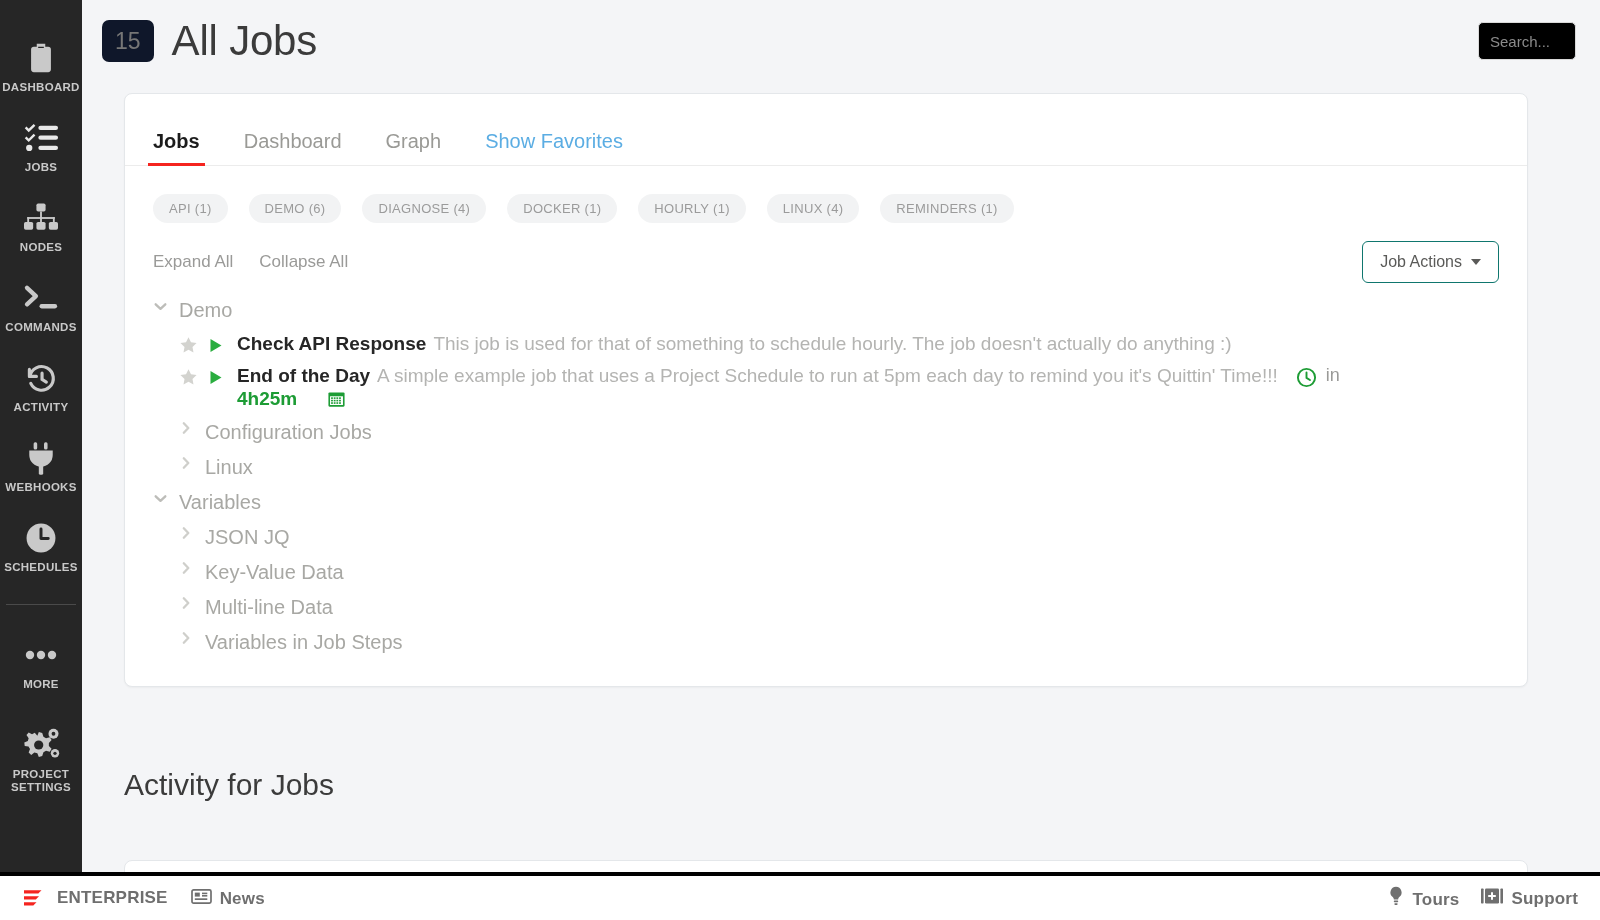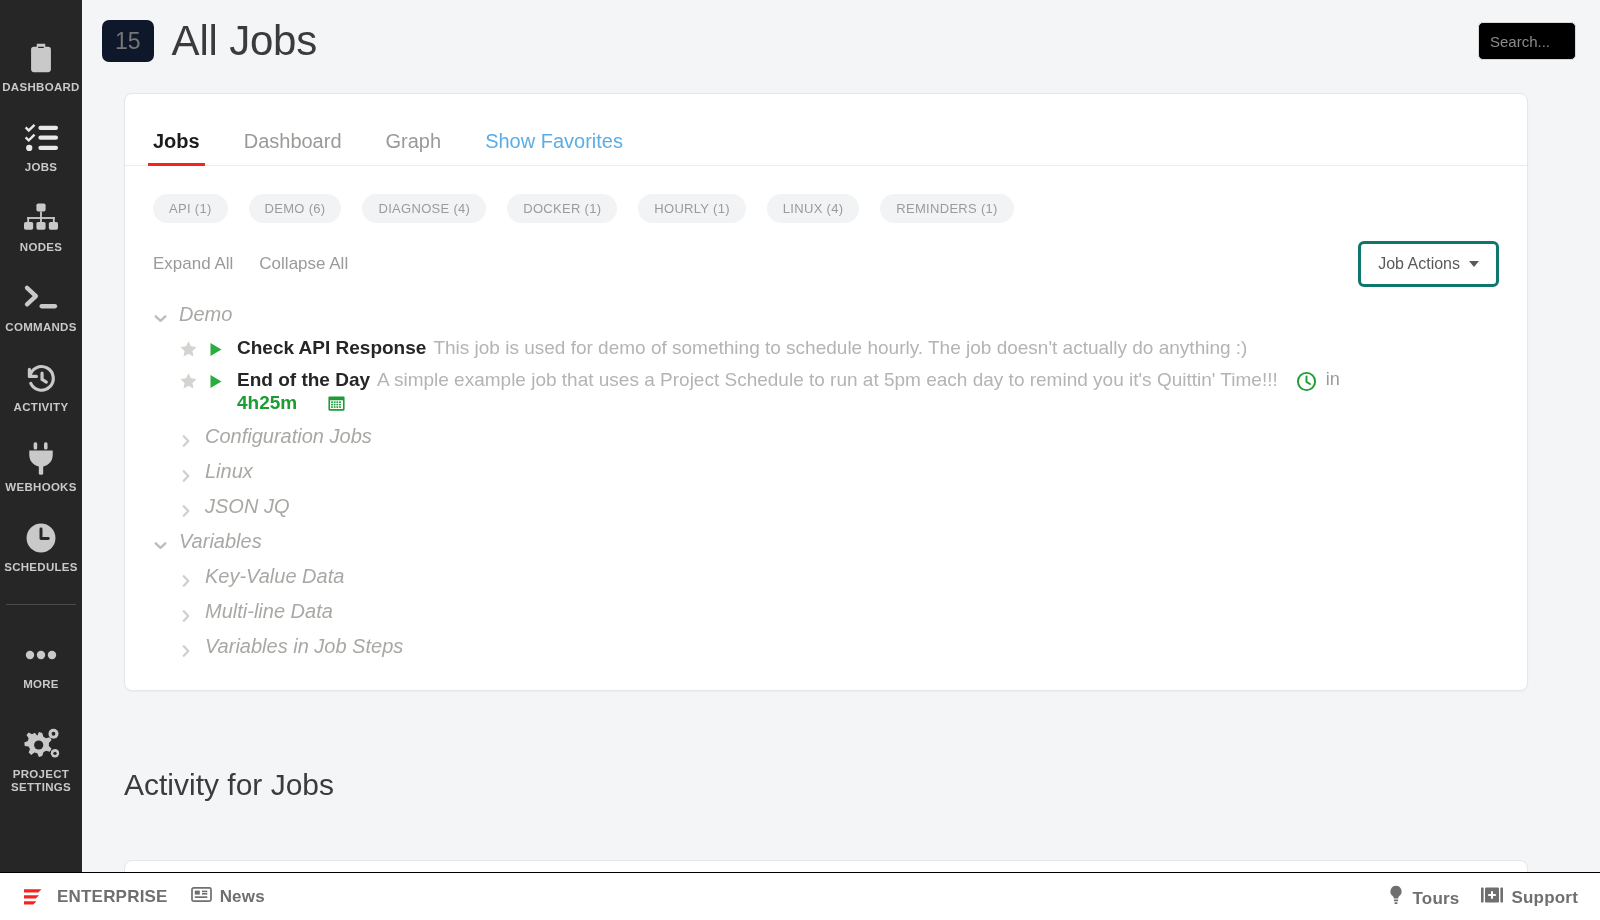--- a/index.html
+++ b/index.html
@@ -138,44 +138,43 @@
   .toolbar {
     display: flex; align-items: center;
     padding: 18px 28px 0 28px;
   }
   .tool-link {
     font-size: 17px; color: #9a9a98;
     margin-right: 26px; cursor: pointer;
   }
   .job-actions {
     margin-left: auto;
-    border: 3px solid #0f766e;
+    border: 1px solid #0f766e;
     background: #fff;
     border-radius: 6px;
     color: #5a5a58;
     font-size: 16px;
     padding: 11px 17px;
     cursor: pointer;
     display: flex; align-items: center; gap: 9px;
     font-family: "Liberation Sans", sans-serif;
   }
   .caret {
     width: 0; height: 0;
     border-left: 5px solid transparent;
     border-right: 5px solid transparent;
     border-top: 6px solid #5a5a58;
   }
 
   
   .tree { padding: 10px 28px 26px 28px; }
   .group-row {
-    display: flex; align-items: flex-end;
+    display: flex; align-items: flex-start;
     padding: 6px 0;
     cursor: pointer;
-    font-style: italic;
   }
   .group-row .twisty { width: 26px; flex: none; display: flex; align-items: center; }
   .group-name { font-size: 20px; color: #a8a8a4; }
   .group-row.indent { padding-left: 26px; }
 
   .job-row {
     display: flex; align-items: flex-start;
     padding: 5px 0 5px 26px;
     flex-wrap: wrap;
   }
@@ -219,21 +218,21 @@
     border-radius: 8px;
     overflow: hidden;
   }
   .activity-inner { display: flex; align-items: center; padding: 16px 22px; gap: 18px; }
 
   
   .footer {
     position: absolute; left: 0; bottom: 0;
     width: 1600px; height: 48px;
     background: #ffffff;
-    border-top: 1px solid #000000;
+    border-top: 4px solid #000000;
     display: flex; align-items: center;
     padding: 0 22px;
   }
   .footer-left { display: flex; align-items: center; gap: 11px; }
   .footer-right { margin-left: auto; display: flex; align-items: center; gap: 22px; }
   .footer-item { display: flex; align-items: flex-end; gap: 8px; cursor: pointer; }
   .footer-text {
     font-size: 17px; font-weight: bold; color: #6f6f6f;
     letter-spacing: 0.2px; white-space: nowrap;
   }
@@ -409,21 +408,21 @@
           <svg width="19" height="19" viewBox="0 0 20 20" fill="#d3d3cf">
             <path d="M10 1.2l2.6 5.4 5.9.8-4.3 4.1 1.05 5.9L10 14.6l-5.25 2.8L5.8 11.5 1.5 7.4l5.9-.8z"></path>
           </svg>
         </span>
         <span class="play">
           <svg width="14" height="15" viewBox="0 0 14 15" fill="#2aad3f">
             <path d="M1.5 1l11 6.5-11 6.5z"></path>
           </svg>
         </span>
         <span class="job-name">Check API Response</span>
-        <span class="job-desc">This job is used for demo of something to schedule hourly. The job doesn't actually do anything :)</span>
+        <span class="job-desc">This job is used for that of something to schedule hourly. The job doesn't actually do anything :)</span>
       </div>
 
       <div class="job-row">
         <span class="star">
           <svg width="19" height="19" viewBox="0 0 20 20" fill="#d3d3cf">
             <path d="M10 1.2l2.6 5.4 5.9.8-4.3 4.1 1.05 5.9L10 14.6l-5.25 2.8L5.8 11.5 1.5 7.4l5.9-.8z"></path>
           </svg>
         </span>
         <span class="play">
           <svg width="14" height="15" viewBox="0 0 14 15" fill="#2aad3f">
@@ -475,36 +474,36 @@
 
       <div class="group-row indent">
         <span class="twisty">
           <svg width="14" height="14" viewBox="0 0 14 14" fill="none" stroke="#cfcfcb" stroke-width="2.3" stroke-linecap="round" stroke-linejoin="round">
               <path d="M4.8 2.3L9.3 7l-4.5 4.7"></path>
             </svg>
         </span>
         <span class="group-name">Linux</span>
       </div>
 
+      <div class="group-row">
+        <span class="twisty">
+          <svg width="15" height="15" viewBox="0 0 14 14" fill="none" stroke="#bdbdb9" stroke-width="2.2" stroke-linecap="round" stroke-linejoin="round">
+              <path d="M2.5 5l4.5 4.2L11.5 5"></path>
+            </svg>
+        </span>
+        <span class="group-name">Variables</span>
+      </div>
+
       <div class="group-row indent">
         <span class="twisty">
           <svg width="14" height="14" viewBox="0 0 14 14" fill="none" stroke="#cfcfcb" stroke-width="2.3" stroke-linecap="round" stroke-linejoin="round">
               <path d="M4.8 2.3L9.3 7l-4.5 4.7"></path>
             </svg>
         </span>
         <span class="group-name">JSON JQ</span>
-      </div>
-
-      <div class="group-row">
-        <span class="twisty">
-          <svg width="15" height="15" viewBox="0 0 14 14" fill="none" stroke="#bdbdb9" stroke-width="2.2" stroke-linecap="round" stroke-linejoin="round">
-              <path d="M2.5 5l4.5 4.2L11.5 5"></path>
-            </svg>
-        </span>
-        <span class="group-name">Variables</span>
       </div>
 
       <div class="group-row indent">
         <span class="twisty">
           <svg width="14" height="14" viewBox="0 0 14 14" fill="none" stroke="#cfcfcb" stroke-width="2.3" stroke-linecap="round" stroke-linejoin="round">
               <path d="M4.8 2.3L9.3 7l-4.5 4.7"></path>
             </svg>
         </span>
         <span class="group-name">Key-Value Data</span>
       </div>

